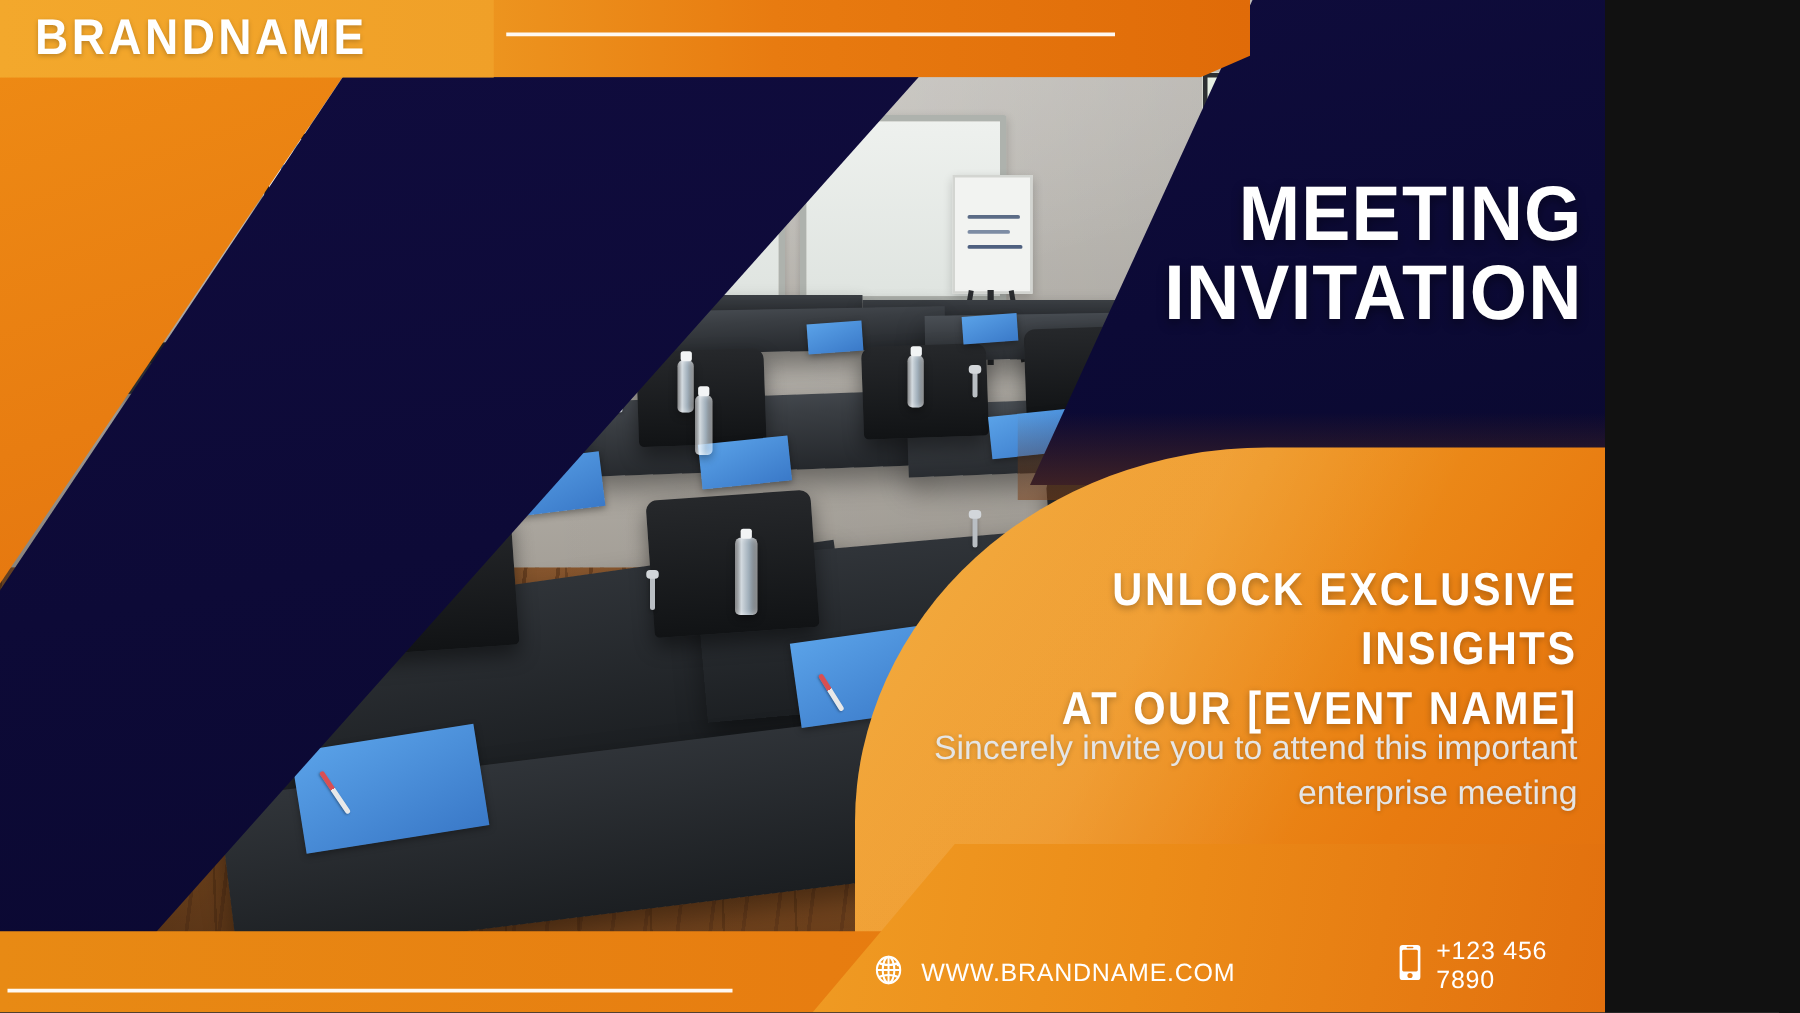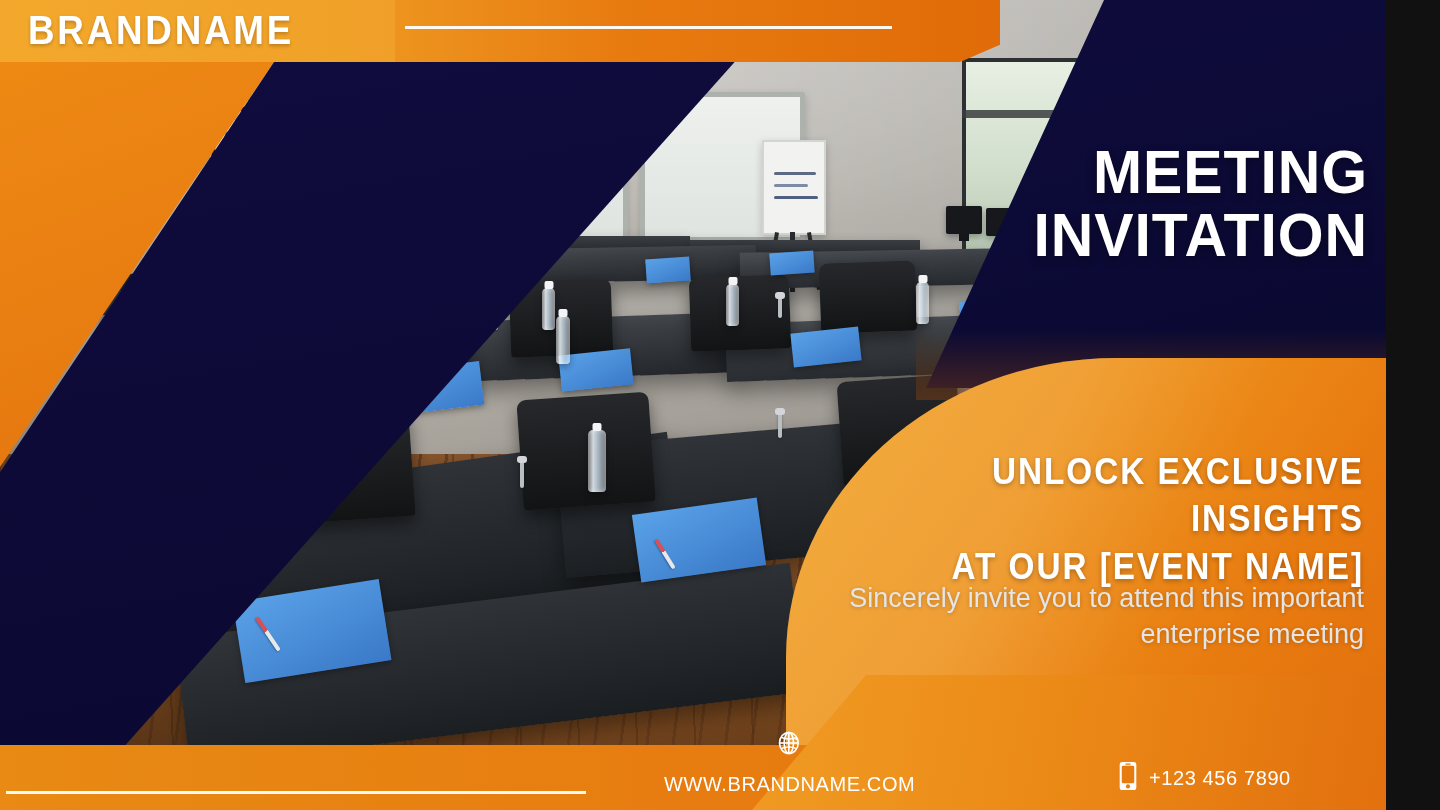--- a/index.html
+++ b/index.html
@@ -1,18 +1,18 @@
 <!DOCTYPE html>
 <html><head>
 <meta charset="utf-8">
 <style>
   html,body{margin:0;padding:0;background:#111;}
   *{box-sizing:border-box;}
   #poster{
-    position:relative;width:1386px;height:810px;overflow:hidden;
+    position:relative;width:1284px;height:810px;overflow:hidden;
     font-family:"Liberation Sans", sans-serif;
     background:#6b6b6b;
   }
 
   
   .photo{position:absolute;inset:0;overflow:hidden;}
   .wall{position:absolute;left:0;top:0;width:100%;height:58%;
     background:linear-gradient(180deg,#cfccc7 0%,#c4c1bb 38%,#b6b2ab 70%,#a49f97 100%);}
   .wall-shadow{position:absolute;left:0;top:0;width:100%;height:58%;
     background:radial-gradient(120% 90% at 18% 10%, rgba(255,255,255,.30), rgba(0,0,0,0) 55%),
@@ -157,21 +157,21 @@
     transform:scaleX(.9);transform-origin:right center;
     text-shadow:0 2px 6px rgba(0,0,0,.28);}
   .headline .h2{display:block;}
 
   .body-copy{position:absolute;right:22px;top:580px;width:600px;text-align:right;
     color:#e5e5e5;font-size:27px;line-height:1.35;font-weight:normal;
     text-shadow:0 1px 4px rgba(0,0,0,.22);}
 
   .contact{position:absolute;bottom:14px;display:flex;align-items:center;gap:11px;
     color:#fff;font-size:20px;letter-spacing:.6px;}
-  .contact-web{left:664px;flex-direction:column;}
+  .contact-web{left:698px;}
   .contact-phone{left:1118px;}
   .ico{display:inline-block;flex:none;}
 </style>
 </head>
 <body>
 
 <div id="poster">
 
   <div class="photo">
     <div class="wall"></div>

